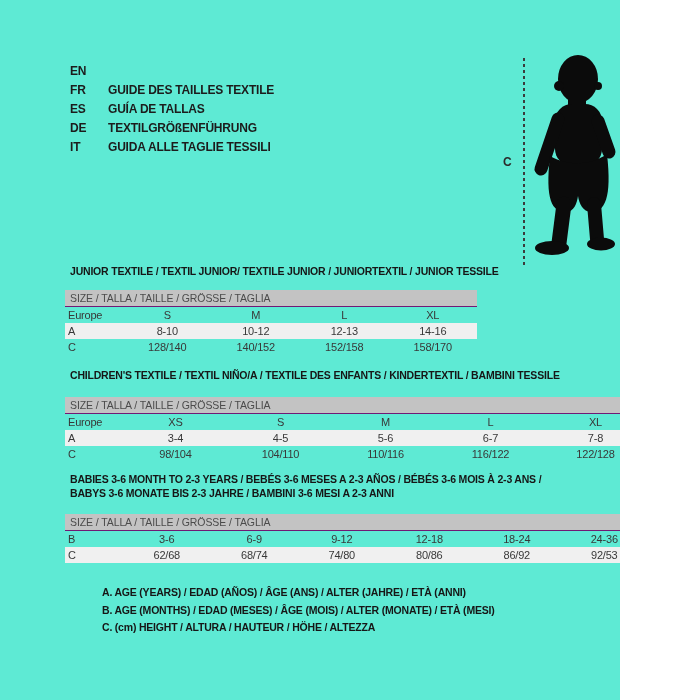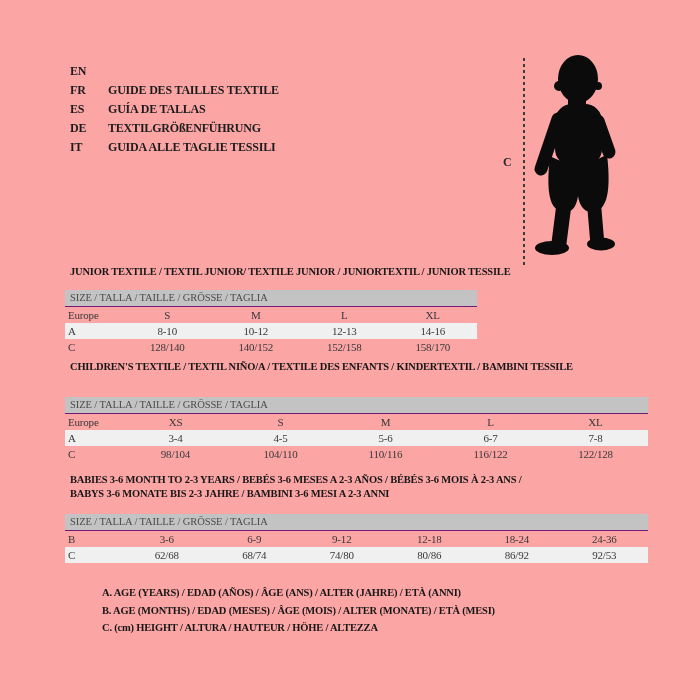--- a/index.html
+++ b/index.html
@@ -1,38 +1,38 @@
 <!DOCTYPE html>
 <html><head>
 <meta charset="utf-8">
 <style>
   html,body{margin:0;padding:0;background:#fff;}
   .canvas{
-    position:relative;width:700px;height:700px;background:#fca5a5;
-    font-family:Liberation Serif, serif;overflow:hidden;
+    position:relative;width:620px;height:700px;background:#5eead4;
+    font-family:Liberation Sans, sans-serif;overflow:hidden;
   }
 
   
   .lang-block{position:absolute;left:70px;top:62px;}
   .lang-row{display:flex;height:19px;line-height:19px;
     font-size:12px;font-weight:700;letter-spacing:-0.2px;color:#1c1c1c;}
   .lang-code{width:38px;}
 
   
   .measure-line{position:absolute;left:523px;top:58px;width:2px;height:208px;
     background:repeating-linear-gradient(to bottom,#3b3b3b 0 3px,transparent 3px 6px);}
   .measure-label{position:absolute;left:503px;top:155px;font-size:12px;
     font-weight:700;color:#2a2a2a;}
   .baby-svg{position:absolute;left:528px;top:52px;}
 
   
   .sec-title{position:absolute;left:70px;font-size:10.5px;font-weight:700;
     letter-spacing:-0.2px;color:#161616;line-height:13.5px;white-space:nowrap;}
   .t1-title{top:265px;}
-  .t2-title{top:360px;}
+  .t2-title{top:369px;}
   .t3-title{top:473px;}
 
   
   .size-table{position:absolute;left:65px;}
   .t1-table{top:290px;width:412px;}
   .t2-table{top:397px;width:583px;}
   .t3-table{top:514px;width:583px;}
   .t-header{height:16px;line-height:16px;background:#c3c3c3;color:#4b4b4b;
     font-size:10.5px;padding-left:5px;border-bottom:1px solid #701a75;
     letter-spacing:-0.1px;}

